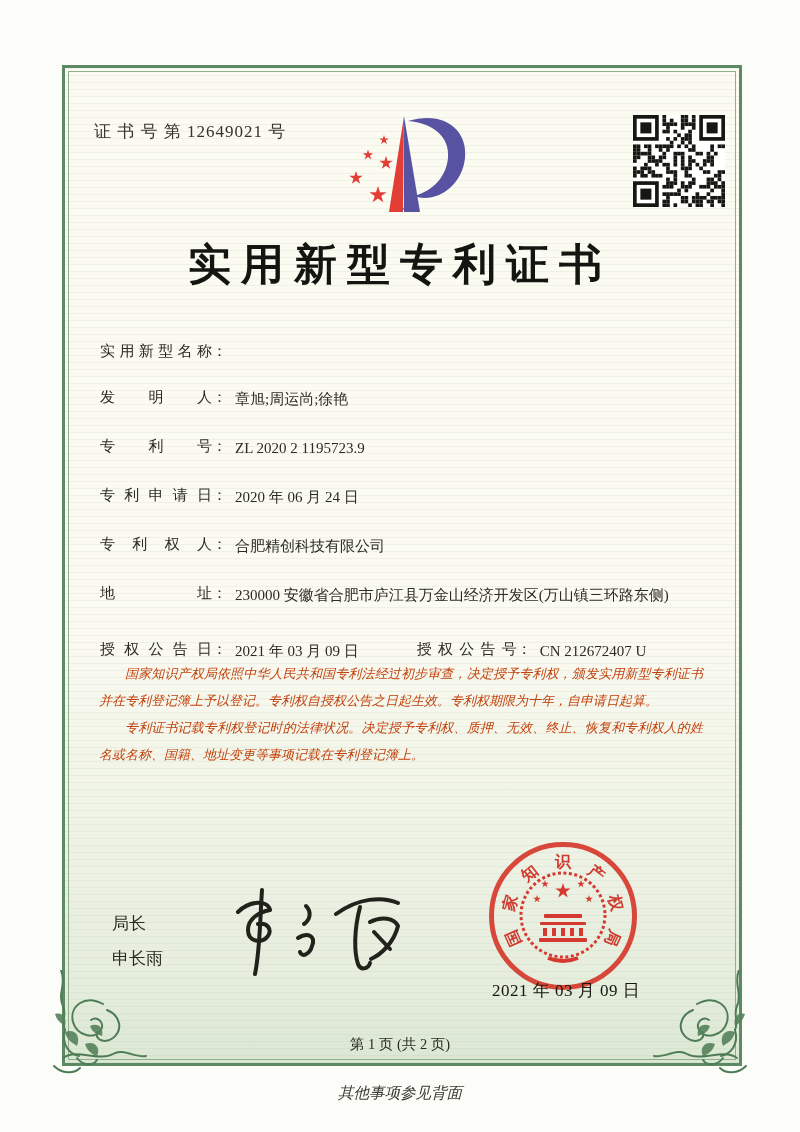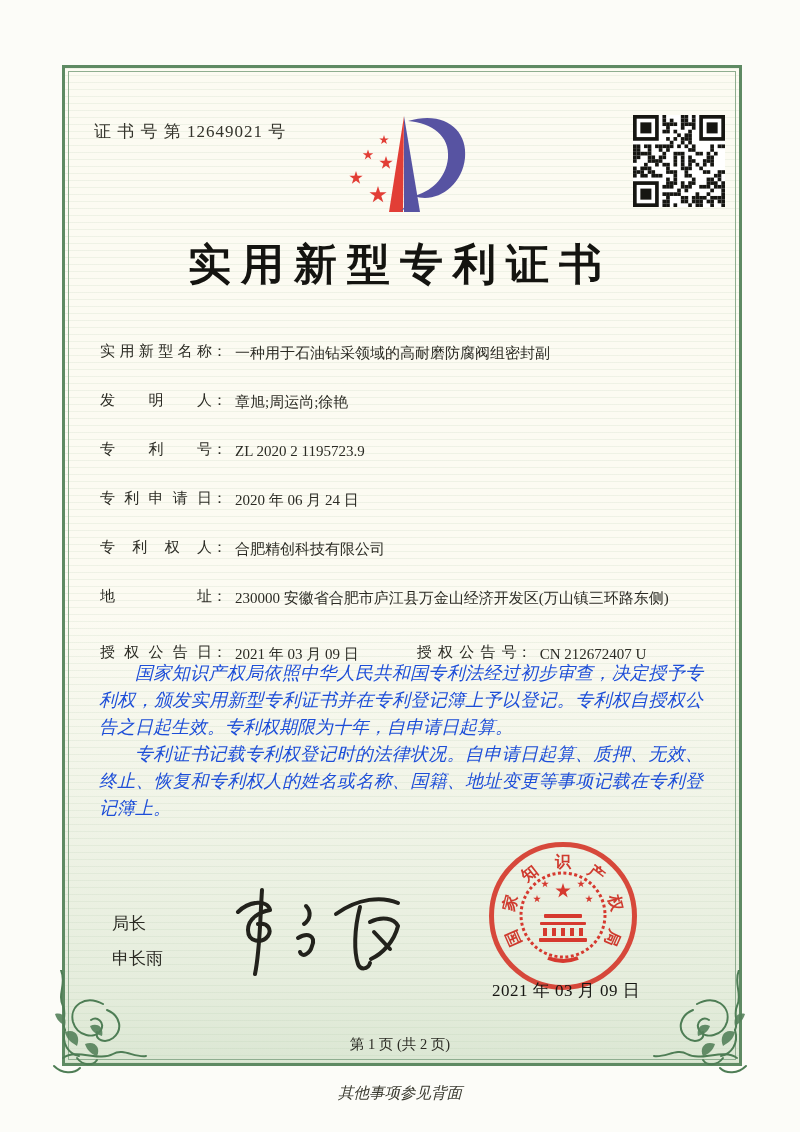--- a/index.html
+++ b/index.html
@@ -39,22 +39,22 @@
   .frow{display:flex;align-items:flex-start;line-height:21px;margin-bottom:25px;}
   .frow.tight{margin-bottom:32px;}
   .flabel{display:inline-block;width:112px;text-align:justify;text-align-last:justify;flex:0 0 112px;}
   .fcolon{margin-right:8px;}
   .fvalue{max-width:452px;line-height:24px;}
   .grant-row{display:flex;}
   .grant-right{display:flex;margin-left:58px;}
   .grant-right .flabel{width:100px;flex:0 0 100px;}
 
   
-  .paras{left:99px;top:660px;width:604px;font-size:18px;line-height:27px;
-    font-style:italic;color:#1d4ed8;text-align:justify;}
+  .paras{left:99px;top:660px;width:604px;font-size:13px;line-height:27px;
+    font-style:italic;color:#c2410c;text-align:justify;}
   .paras p{margin:0;text-indent:2em;}
 
   
   .sig-title{left:112px;top:912px;font-size:17px;color:#2b2b24;}
   .sig-name{left:112px;top:947px;font-size:17px;color:#2b2b24;}
   .sig-svg{left:208px;top:880px;width:212px;height:102px;}
 
   
   .seal{left:489px;top:842px;width:148px;height:148px;}
   .seal-ring{
@@ -357,21 +357,20 @@
     <rect x="3.68" y="69.92" width="18.40" height="18.40" fill="#ffffff"></rect>
     <rect x="7.36" y="73.60" width="11.04" height="11.04" fill="#161612"></rect>
   </svg>
 
 <div class="abs title">实用新型专利证书</div>
 
 <div class="abs fields">
   <div class="frow">
     <span class="flabel">实用新型名称</span>
       <span class="fcolon">：</span>
-    <span class="fvalue">一种用于石油钻采领域的高耐磨防腐阀组密封副</span>
   </div>
   <div class="frow">
     <span class="flabel">发明人</span>
       <span class="fcolon">：</span>
     <span class="fvalue">章旭;周运尚;徐艳</span>
   </div>
   <div class="frow">
     <span class="flabel">专利号</span>
       <span class="fcolon">：</span>
     <span class="fvalue">ZL 2020 2 1195723.9</span>
@@ -398,21 +397,21 @@
     <span class="grant-right">
       <span class="flabel">授权公告号</span>
         <span class="fcolon">：</span>
       <span class="fvalue">CN 212672407 U</span>
     </span>
   </div>
 </div>
 
 <div class="abs paras">
   <p>国家知识产权局依照中华人民共和国专利法经过初步审查，决定授予专利权，颁发实用新型专利证书并在专利登记簿上予以登记。专利权自授权公告之日起生效。专利权期限为十年，自申请日起算。</p>
-  <p>专利证书记载专利权登记时的法律状况。自申请日起算、质押、无效、终止、恢复和专利权人的姓名或名称、国籍、地址变更等事项记载在专利登记簿上。</p>
+  <p>专利证书记载专利权登记时的法律状况。决定授予专利权、质押、无效、终止、恢复和专利权人的姓名或名称、国籍、地址变更等事项记载在专利登记簿上。</p>
 </div>
 
 <div class="abs sig-title">局长</div>
 <div class="abs sig-name">申长雨</div>
 <svg class="abs sig-svg" viewBox="0 0 212 102">
   <g stroke="#22221c" stroke-width="4" fill="none" stroke-linecap="round" stroke-linejoin="round">
     <path d="M30,32 C42,20 60,20 62,30 C52,32 40,38 40,50 C40,62 54,64 60,56 C64,50 60,42 50,44"></path>
     <path d="M54,10 C52,40 52,70 47,94"></path>
     <path d="M98,26 C104,32 102,40 96,44"></path>
     <path d="M90,58 C100,52 108,56 104,66 C102,74 94,78 92,72"></path>

